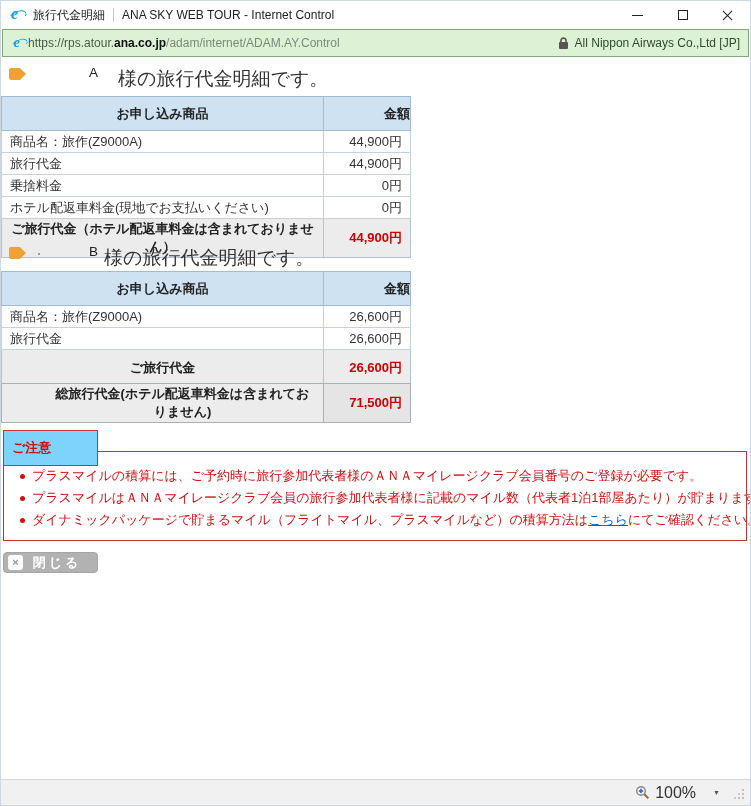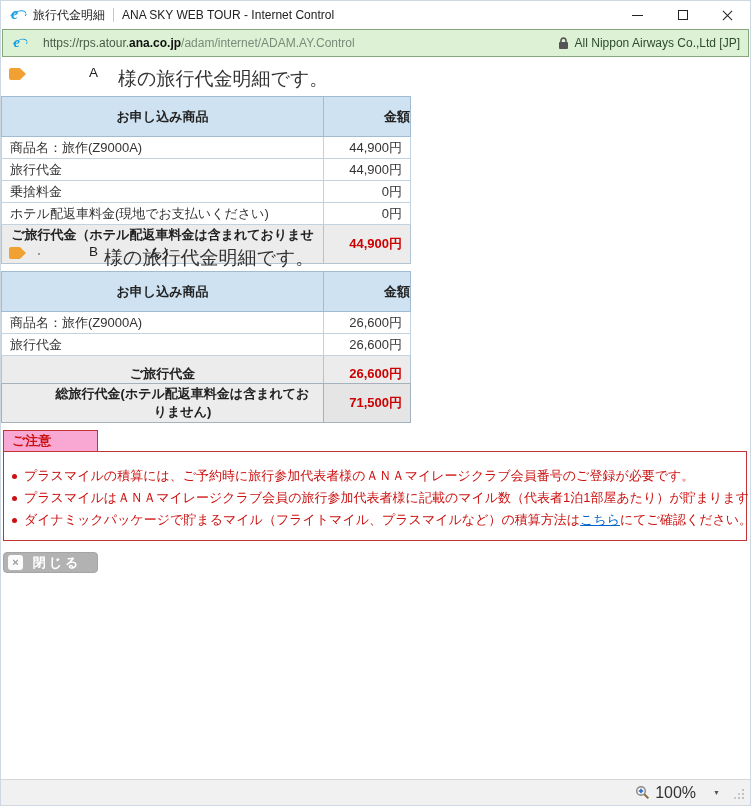--- a/index.html
+++ b/index.html
@@ -20,56 +20,56 @@
   .glyph-min { width:11px; height:1px; background:#222; }
   .glyph-max { width:10px; height:10px; border:1px solid #222; }
   .glyph-close { position:relative; width:13px; height:13px; }
   .glyph-close::before,.glyph-close::after { content:""; position:absolute; left:6px; top:0; width:1px; height:13px; background:#222; }
   .glyph-close::before { transform:rotate(45deg); }
   .glyph-close::after { transform:rotate(-45deg); }
 
   
   .addressbar { position:absolute; top:28px; left:1px; right:1px; height:28px; background:#ddf2d4; border:1px solid #86a77c; display:flex; align-items:center; padding:0 8px; }
   .addressbar .ie-icon { transform:scale(.9); }
-  .url { margin-left:16px; font-size:12px; color:#4a5a4a; white-space:nowrap; }
+  .url { margin-left:1px; font-size:12px; color:#4a5a4a; white-space:nowrap; }
   .url .domain { color:#111; font-weight:bold; }
   .url .path { color:#7a8a7a; }
   .ev-badge { margin-left:auto; display:flex; align-items:center; gap:6px; }
   .ev-name { font-size:12px; color:#2f4a2f; }
 
   
   .content { position:absolute; top:57px; left:0; right:0; bottom:26px; background:#fff; }
   .heading { position:absolute; left:0; width:100%; height:18px; }
   .marker { position:absolute; left:8px; top:3px; width:17px; height:12px; background:#f0a132; clip-path:polygon(0 0,64% 0,100% 50%,64% 100%,0 100%); border-radius:2px; }
   .tname { position:absolute; left:88px; top:0; font-size:13.5px; color:#222; }
   .suffix { position:absolute; top:1px; font-size:19px; color:#333; }
   .heading-a { top:7px; }
   .heading-a .suffix { left:117px; }
   .heading-b { top:186px; }
   .heading-b .suffix { left:103px; }
   .dot-mark { position:absolute; left:37px; top:9px; width:2px; height:2px; background:#999; }
 
   table.price { position:absolute; left:0; width:410px; border-collapse:collapse; table-layout:fixed; }
   #table-a { top:38px; }
   #table-b { top:213px; }
-  table.price th { background:#cfe2f1; font-size:13px; font-weight:bold; color:#222; height:40px; border:1px solid #9fbcd4; text-align:center; }
+  table.price th { background:#cfe2f1; font-size:13px; font-weight:bold; color:#222; height:34px; border:1px solid #9fbcd4; text-align:center; }
   table.price td { font-size:13px; color:#333; height:22px; padding:1px 8px; border:1px solid #c3d2df; background:#fff; }
   table.price .c-amt { width:87px; text-align:right; }
   table.price tr.total td { background:#ececec; font-weight:bold; color:#222; height:36px; border-color:#b2c3d1; text-align:center; }
   table.price tr.total td.c-amt { color:#cc0000; text-align:right; }
   table.price { border:1px solid #9fbcd4; }
 
   .grand { position:absolute; top:325px; left:0; width:410px; border-collapse:collapse; table-layout:fixed; }
   .grand td { height:24px; border:1px solid #a4b2bd; font-size:13px; padding:1px 8px; }
   .grand .g-label { background:#ececec; font-weight:bold; color:#222; text-align:center;padding-left:48px; }
   .grand .g-amt { width:87px; background:#e5e5e5; color:#cc0000; font-weight:bold; text-align:right; }
 
   
-  .notice-label { position:absolute; top:372px; left:2px; width:95px; height:22px; border:1px solid #c23434; background:#f9a8d4; display:flex; align-items:center; padding-left:8px; font-size:13px; font-weight:bold; color:#cc1111; z-index:2; }
-  .notice-box { position:absolute; top:393px; left:2px; width:744px; height:90px; border:1px solid #c23434; background:#fff; padding:13px 10px 10px 6px; }
+  .notice-label { position:absolute; top:372px; left:2px; width:95px; height:36px; border:1px solid #c23434; background:#7dd3fc; display:flex; align-items:center; padding-left:8px; font-size:13px; font-weight:bold; color:#cc1111; z-index:2; }
+  .notice-box { position:absolute; top:393px; left:2px; width:744px; height:90px; border:1px solid #c23434; background:#fff; padding:13px 10px 10px 14px; }
   .bullet-line { position:relative; padding-left:14px; font-size:13px; line-height:22px; color:#cc1111; white-space:nowrap; }
   .bullet-dot { position:absolute; left:2px; top:9px; width:5px; height:5px; border-radius:50%; background:#cc1111; }
   a.inline-link { color:#0066cc; text-decoration:underline; cursor:pointer; }
 
   
   .close-btn { position:absolute; top:494px; left:2px; width:95px; height:21px; background:#b2b2b2; border:1px solid #a5a5a5; border-radius:4px; display:flex; align-items:center; cursor:pointer; }
   .close-x-box { width:15px; height:15px; margin-left:4px; background:#fbfbfb; border-radius:3px; display:flex; align-items:center; justify-content:center; font-size:11px; font-weight:bold; color:#9a9a9a; line-height:1; }
   .close-label { flex:1; text-align:center; font-size:13px; font-weight:bold; color:#fff; letter-spacing:3px; padding-right:6px; }
 
   

